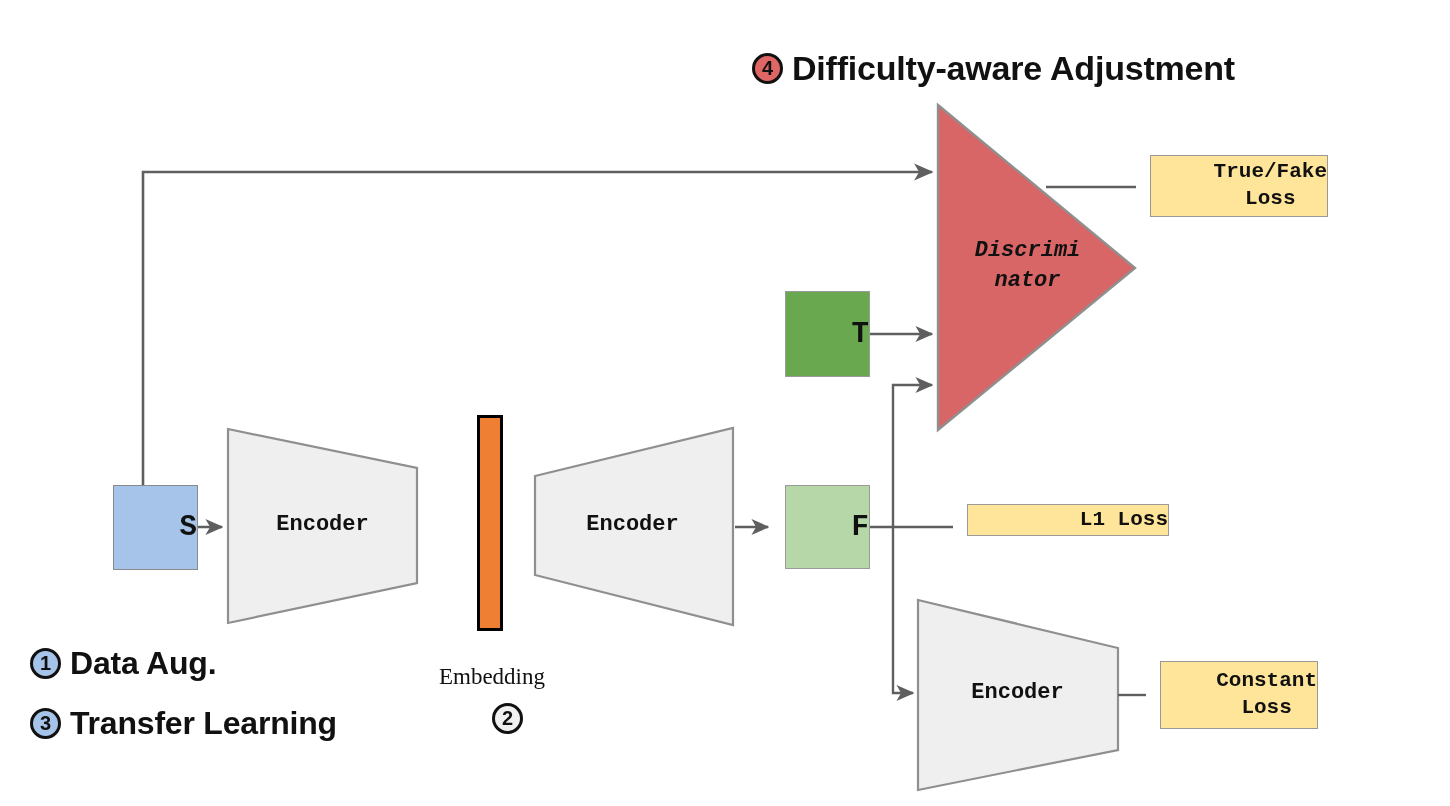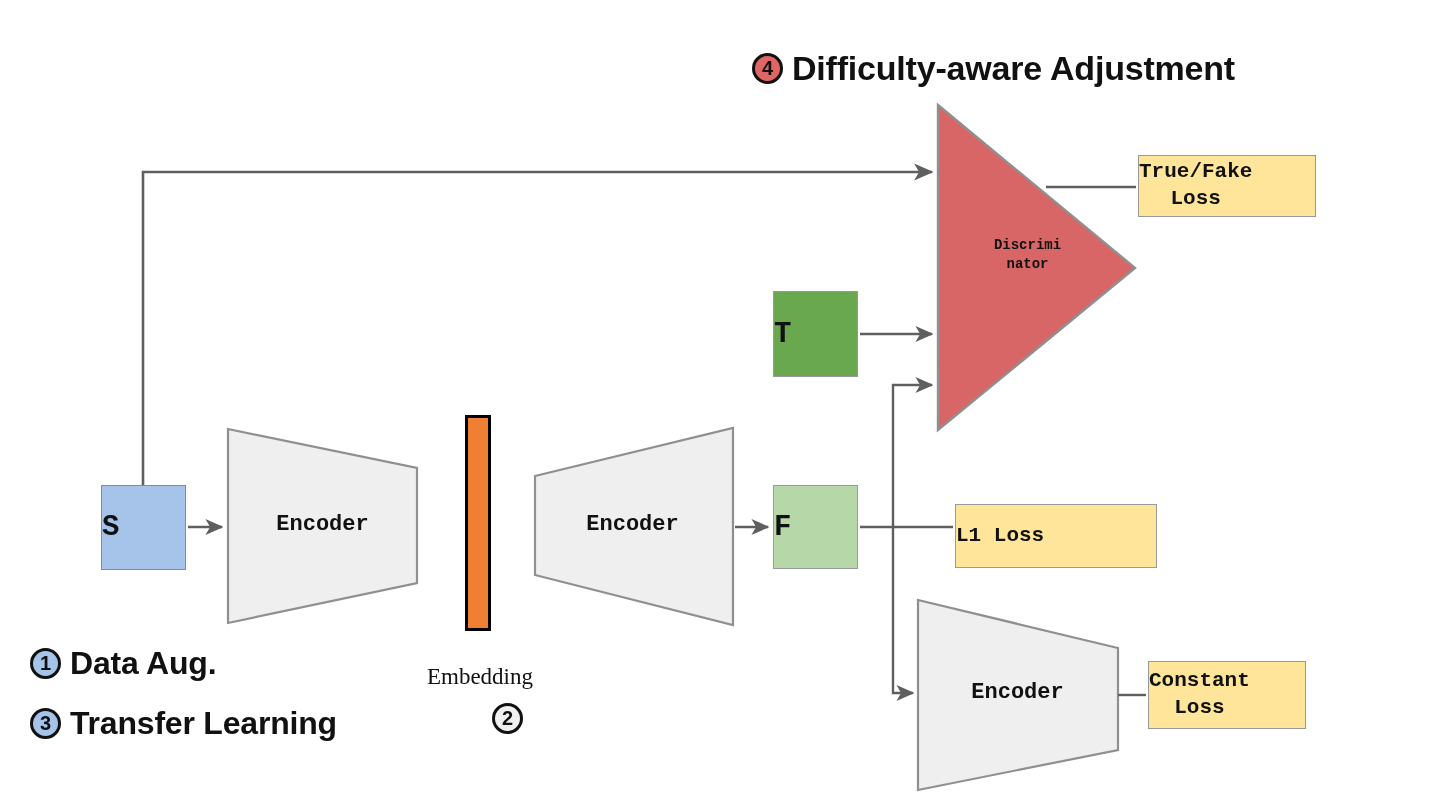--- a/index.html
+++ b/index.html
@@ -1,47 +1,47 @@
 <!DOCTYPE html>
 <html><head>
 <meta charset="utf-8">
 <style>
   html,body{margin:0;padding:0;background:#ffffff;}
   body{width:1450px;height:806px;overflow:hidden;font-family:"Liberation Sans",sans-serif;}
   #stage{position:relative;width:1450px;height:806px;background:#fff;}
   #wires{position:absolute;left:0;top:0;width:1450px;height:806px;}
 
-  .node{position:absolute;box-sizing:border-box;display:flex;align-items:center;justify-content:flex-start;text-align:center;}
+  .node{position:absolute;box-sizing:border-box;display:flex;align-items:center;justify-content:flex-end;text-align:center;margin-left:12px;}
   .mono{font-family:"Liberation Mono","DejaVu Sans Mono",monospace;font-weight:700;color:#111;}
 
   
   #s-block{left:101px;top:485px;width:85px;height:85px;background:#a6c4ea;border:1.6px solid #8a8a8a;font-size:29px;}
   
   #t-block{left:773px;top:291px;width:85px;height:86px;background:#6aa84f;border:1.6px solid #9a9a9a;font-size:29px;}
   
   #f-block{left:773px;top:485px;width:85px;height:84px;background:#b6d7a8;border:1.6px solid #9a9a9a;font-size:29px;}
 
   
   #embedding-bar{left:465px;top:415px;width:26px;height:216px;background:#ef8033;border:3px solid #000;}
   #embedding-label{left:400px;top:664px;width:160px;height:30px;font-family:"Liberation Serif","DejaVu Serif",serif;
      font-size:23px;color:#111;display:block;text-align:center;}
 
   
   .loss{background:#ffe599;border:1.6px solid #999;font-size:21px;line-height:1.28;}
   #loss-truefake{left:1138px;top:155px;width:178px;height:62px;}
-  #loss-l1{left:955px;top:504px;width:202px;height:64px;}
+  #loss-l1{left:955px;top:504px;width:202px;height:32px;}
   #loss-constant{left:1148px;top:661px;width:158px;height:68px;}
 
   
   .trap-label{position:absolute;font-family:"Liberation Mono","DejaVu Sans Mono",monospace;font-weight:700;
     color:#111;font-size:22px;text-align:center;}
   #enc1-label{left:235px;top:512px;width:175px;}
   #dec-label{left:545px;top:512px;width:175px;}
   #enc2-label{left:930px;top:680px;width:175px;}
-  #disc-label{left:940px;top:236px;width:175px;font-size:14px;line-height:1.36;}
+  #disc-label{left:940px;top:236px;width:175px;font-size:22px;line-height:1.36;font-style:italic;}
 
   
   .callout{position:absolute;display:flex;align-items:center;gap:9px;}
   .badge{width:31px;height:31px;border-radius:50%;border:3.2px solid #111;display:flex;align-items:center;
     justify-content:center;font-size:20px;font-weight:700;color:#111;box-sizing:border-box;flex:0 0 auto;
     font-family:"Liberation Sans",sans-serif;}
   .badge.blue{background:#a6c4ea;}
   .badge.grey{background:#f0f0f0;}
   .badge.red{background:#e06666;}
   .callout-text{font-size:32px;font-weight:700;color:#111;white-space:nowrap;letter-spacing:-0.2px;}

